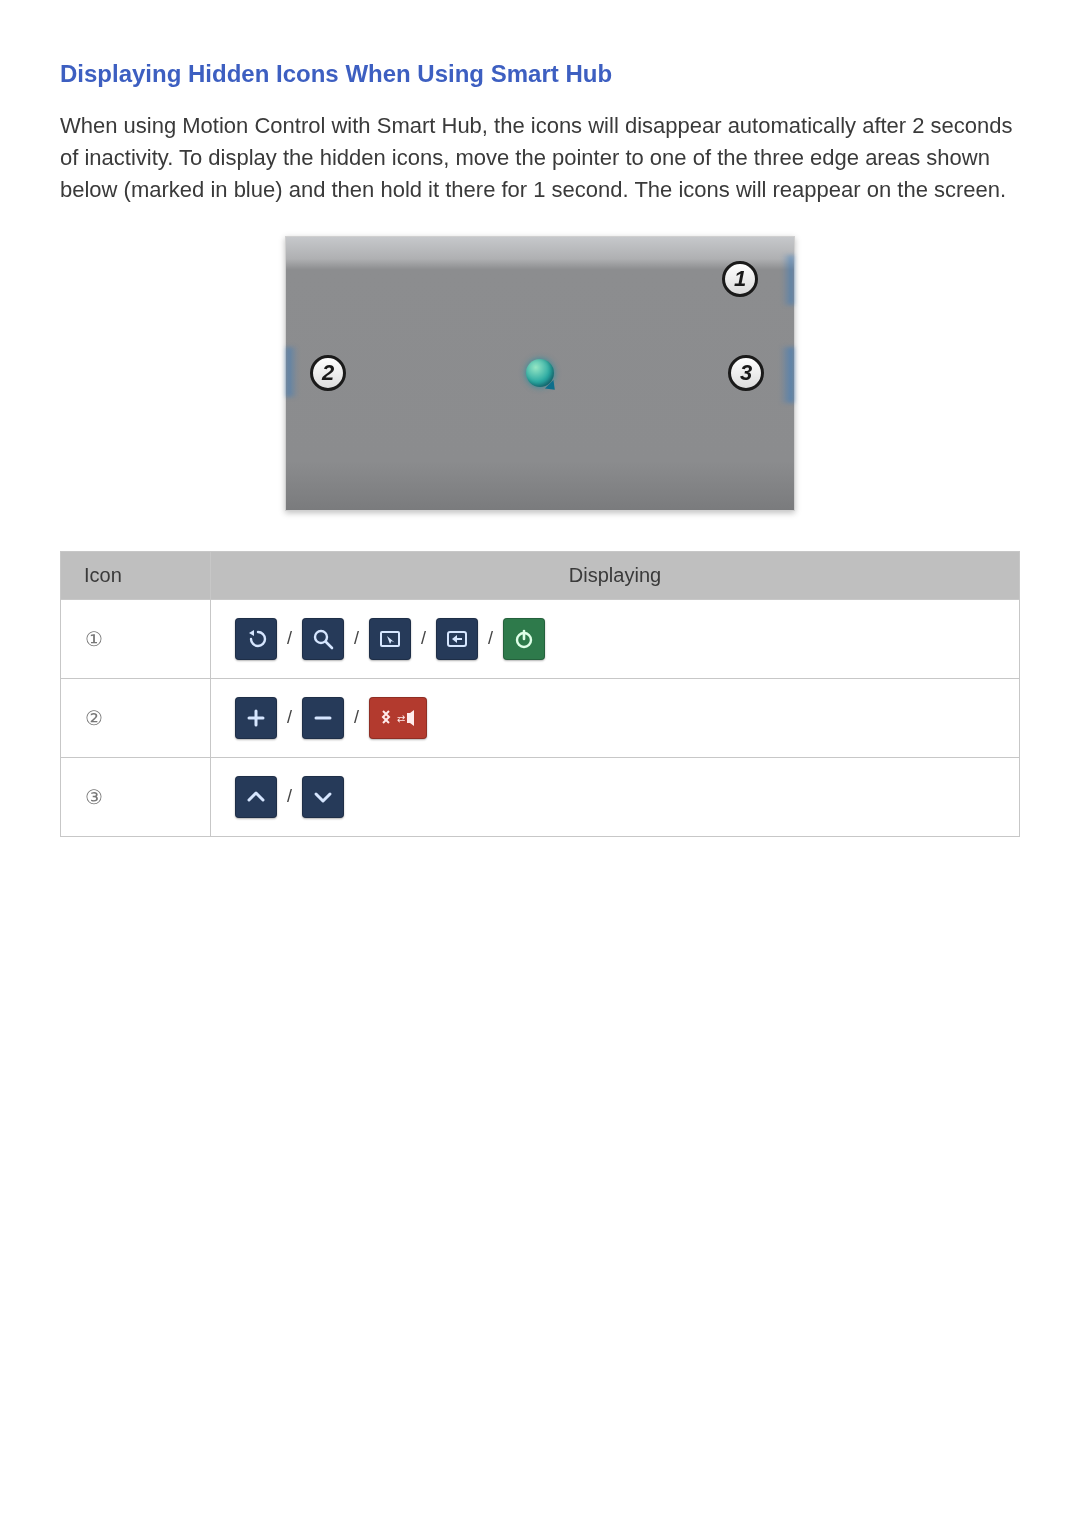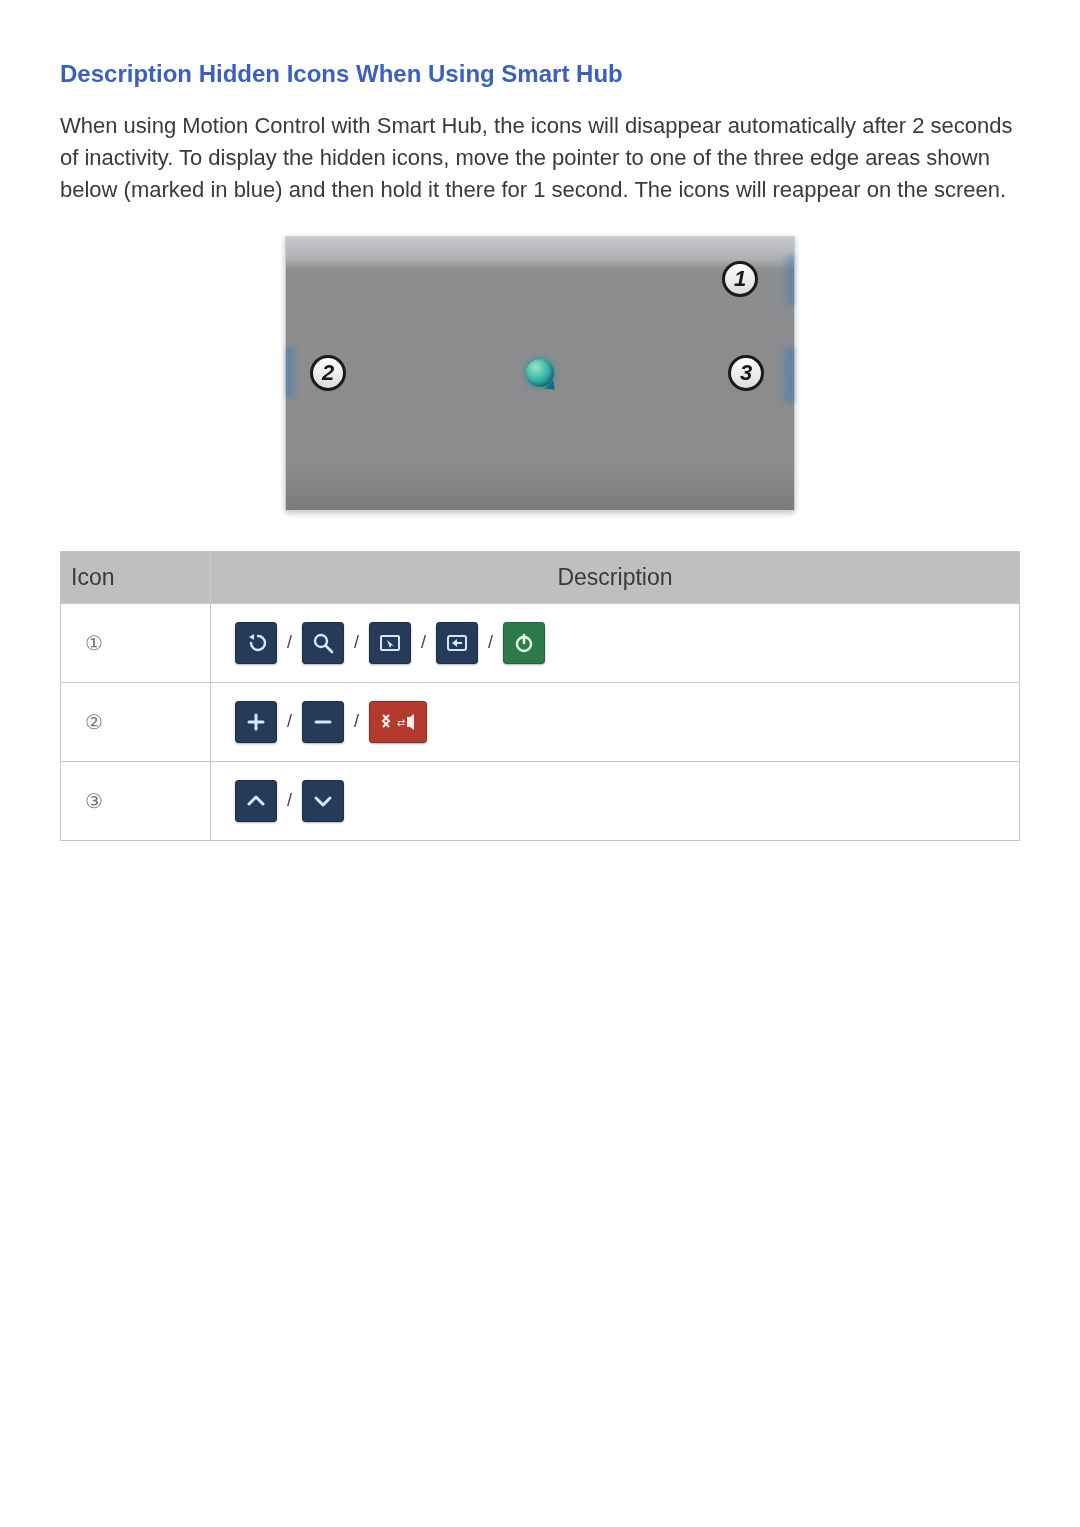--- a/index.html
+++ b/index.html
@@ -91,22 +91,22 @@
   
   .icon-table {
     width: 100%;
     border: 1px solid #c7c7c7;
     border-collapse: collapse;
   }
   .icon-table th {
     background: #bfbfbf;
     color: #3a3a3a;
     font-weight: 400;
-    font-size: 23px;
-    padding: 12px 10px;
+    font-size: 20px;
+    padding: 12px 23px;
     border: 1px solid #c7c7c7;
     margin-top: 44px;
   }
   .icon-table td {
     border: 1px solid #c7c7c7;
     padding: 18px 24px;
     font-size: 17px;
     color: #6a6a6a;
     vertical-align: middle;
   }
@@ -126,41 +126,41 @@
   .chip-wide { width: 58px; }
   .chip-navy { background:#263a59; color:#d6e6ff; }
   .chip-green{ background:#2e7a4b; color:#dfffe8; }
   .chip-red  { background:#b33a2e; color:#ffecec; }
   .chip svg { width:24px; height:24px; }
   .chip-wide svg { width:34px; height:22px; }
 </style>
 </head>
 <body>
 
-<h2 class="section-title">Description Hidden Icons When Using Smart Hub</h2>
+<h2 class="section-title">Displaying Hidden Icons When Using Smart Hub</h2>
 
 <p class="body-text">When using Motion Control with Smart Hub, the icons will disappear automatically after 2 seconds of inactivity. To display the hidden icons, move the pointer to one of the three edge areas shown below (marked in blue) and then hold it there for 1 second. The icons will reappear on the screen.</p>
 
 <div class="screenshot-wrap">
   <div class="screenshot">
     <div class="hotspot-right-top"></div>
     <div class="hotspot-left-mid"></div>
     <div class="hotspot-right-mid"></div>
     <div class="callout c1">1</div>
     <div class="callout c2">2</div>
     <div class="callout c3">3</div>
     <div class="pointer-dot"></div>
   </div>
 </div>
 
 <table class="icon-table">
   <thead>
     <tr>
       <th class="col-icon">Icon</th>
-      <th>Description</th>
+      <th>Displaying</th>
     </tr>
   </thead>
   <tbody>
     <tr>
       <td class="col-icon"><span class="circ-num">①</span></td>
       <td>
         <div class="icon-row">
           <span class="chip chip-navy">
             <svg viewBox="0 0 24 24">
                 <path fill="none" stroke="currentColor" stroke-width="2.4" d="M14 5a7 7 0 1 1-7 7" stroke-linecap="round"></path>

